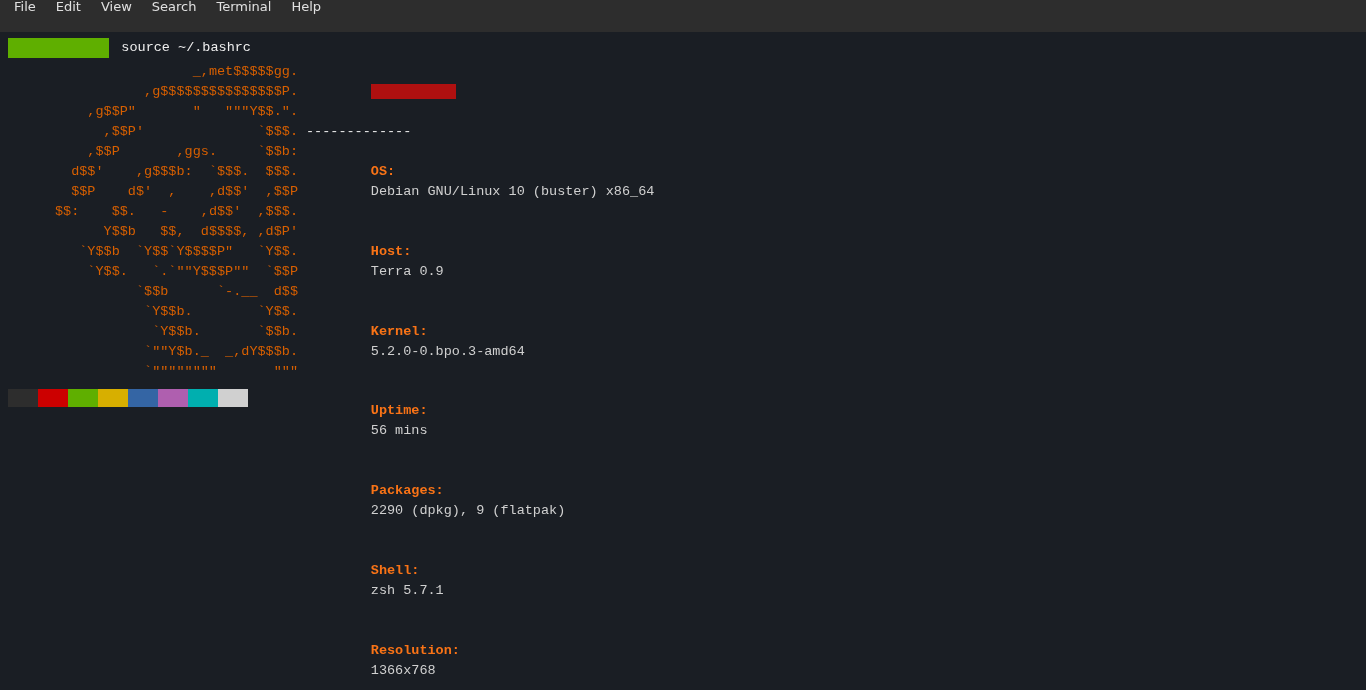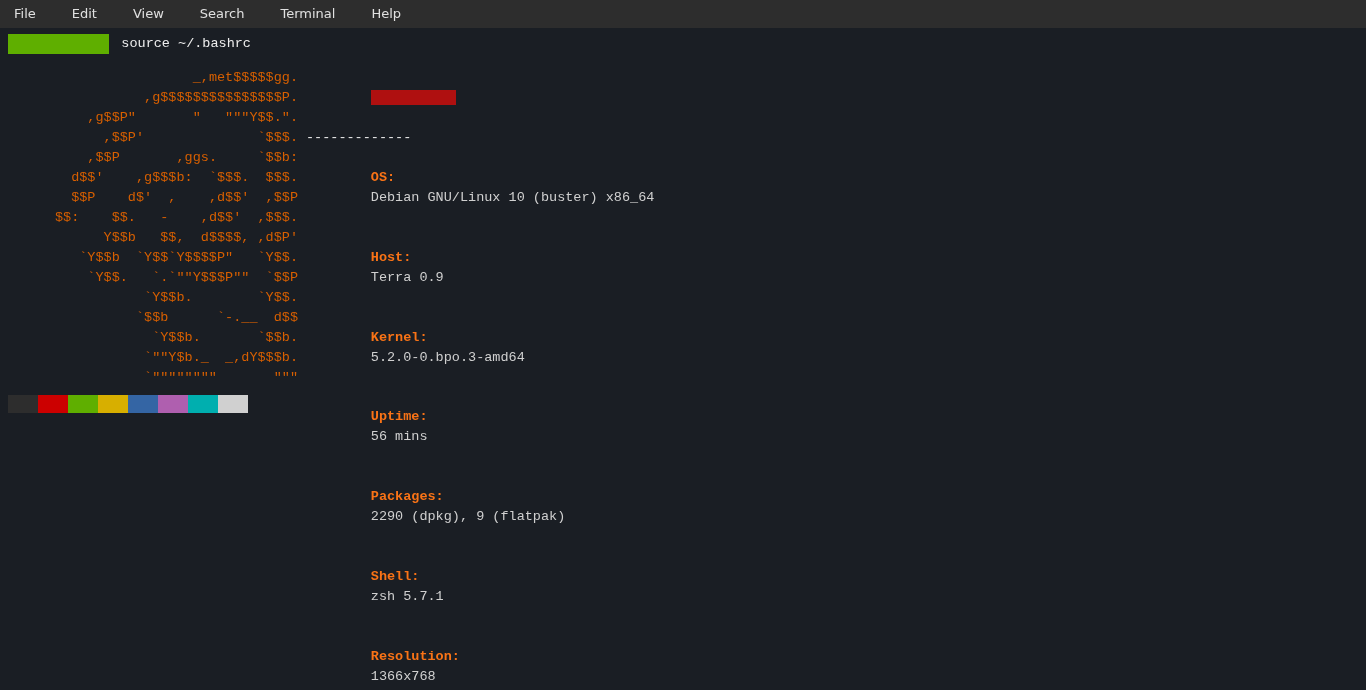--- a/index.html
+++ b/index.html
@@ -9,23 +9,23 @@
       background: #1a1e24;
       font-family: 'Hack', 'Courier New', monospace;
       overflow: hidden;
     }
 
     
     #menubar {
       background: #2d2d2d;
       height: 28px;
       display: flex;
-      align-items: flex-start;
-      padding: 4px 4px;
-      gap: 16px;
+      align-items: flex-end;
+      padding: 16px 4px;
+      gap: 0;
     }
     .menu-item {
       color: #e0e0e0;
       font-size: 13px;
       padding: 2px 10px;
       cursor: pointer;
       font-family: 'DejaVu Sans', Arial, sans-serif;
     }
 
     
@@ -91,21 +91,21 @@
     }
     .right-col {
       flex: 1;
       padding-left: 8px;
     }
 
     .first-command-line {
       display: flex;
       align-items: center;
       gap: 2px;
-      margin-bottom: 12px;
+      margin-bottom: 2px;
     }
   </style>
 </head>
 <body>
 
 <div id="menubar">
   <span class="menu-item">File</span>
   <span class="menu-item">Edit</span>
   <span class="menu-item">View</span>
   <span class="menu-item">Search</span>
@@ -128,22 +128,22 @@
       <div class="term-line ascii-art">&nbsp;&nbsp;&nbsp;&nbsp;&nbsp; ,g$$$$$$$$$$$$$$$P.</div>
       <div class="term-line ascii-art">&nbsp;&nbsp;&nbsp; ,g$$P"&nbsp;&nbsp;&nbsp;&nbsp;&nbsp;&nbsp;&nbsp;"&nbsp;&nbsp;&nbsp;"""Y$$.".</div>
       <div class="term-line ascii-art">&nbsp;&nbsp; ,$$P'&nbsp;&nbsp;&nbsp;&nbsp;&nbsp;&nbsp;&nbsp;&nbsp;&nbsp;&nbsp;&nbsp;&nbsp;&nbsp;&nbsp;`$$$.</div>
       <div class="term-line ascii-art">&nbsp; ,$$P&nbsp;&nbsp;&nbsp;&nbsp;&nbsp;&nbsp; ,ggs.&nbsp;&nbsp;&nbsp;&nbsp; `$$b:</div>
       <div class="term-line ascii-art">&nbsp; d$$'&nbsp;&nbsp;&nbsp;&nbsp;,g$$$b:&nbsp; `$$$.&nbsp;&nbsp;$$$.</div>
       <div class="term-line ascii-art">&nbsp; $$P&nbsp;&nbsp;&nbsp; d$'&nbsp;&nbsp;,&nbsp;&nbsp;&nbsp;&nbsp;,d$$'&nbsp;&nbsp;,$$P</div>
       <div class="term-line ascii-art">&nbsp; $$:&nbsp;&nbsp;&nbsp;&nbsp;$$.&nbsp;&nbsp; -&nbsp;&nbsp;&nbsp;&nbsp;,d$$'&nbsp; ,$$$.</div>
       <div class="term-line ascii-art">&nbsp; Y$$b&nbsp;&nbsp; $$,&nbsp;&nbsp;d$$$$, ,d$P'</div>
       <div class="term-line ascii-art">&nbsp;&nbsp;`Y$$b&nbsp; `Y$$`Y$$$$P"&nbsp;&nbsp; `Y$$.</div>
       <div class="term-line ascii-art">&nbsp;&nbsp; `Y$$.&nbsp;&nbsp; `.`""Y$$$P""&nbsp;&nbsp;`$$P</div>
+      <div class="term-line ascii-art">&nbsp;&nbsp;&nbsp; `$$b&nbsp;&nbsp;&nbsp;&nbsp;&nbsp; `-.__&nbsp;&nbsp;d$$</div>
       <div class="term-line ascii-art">&nbsp;&nbsp;&nbsp;&nbsp;`Y$$b.&nbsp;&nbsp;&nbsp;&nbsp;&nbsp;&nbsp;&nbsp;&nbsp;`Y$$.</div>
-      <div class="term-line ascii-art">&nbsp;&nbsp;&nbsp; `$$b&nbsp;&nbsp;&nbsp;&nbsp;&nbsp; `-.__&nbsp;&nbsp;d$$</div>
       <div class="term-line ascii-art">&nbsp;&nbsp;&nbsp;&nbsp;&nbsp; `Y$$b.&nbsp;&nbsp;&nbsp;&nbsp;&nbsp;&nbsp; `$$b.</div>
       <div class="term-line ascii-art">&nbsp;&nbsp;&nbsp;&nbsp;&nbsp;&nbsp;&nbsp; `""Y$b._&nbsp; _,dY$$$b.</div>
       <div class="term-line ascii-art">&nbsp;&nbsp;&nbsp;&nbsp;&nbsp;&nbsp;&nbsp;&nbsp;&nbsp;&nbsp;&nbsp; `""""""""&nbsp;&nbsp;&nbsp;&nbsp;&nbsp;&nbsp; """</div>
 
       <div style="margin-top:8px;">
         <div class="color-blocks" id="color-blocks-container">
             <div class="cb" style="background: rgb(45, 45, 45);"></div>
             <div class="cb" style="background: rgb(204, 0, 0);"></div>
             <div class="cb" style="background: rgb(95, 175, 0);"></div>
             <div class="cb" style="background: rgb(215, 175, 0);"></div>

